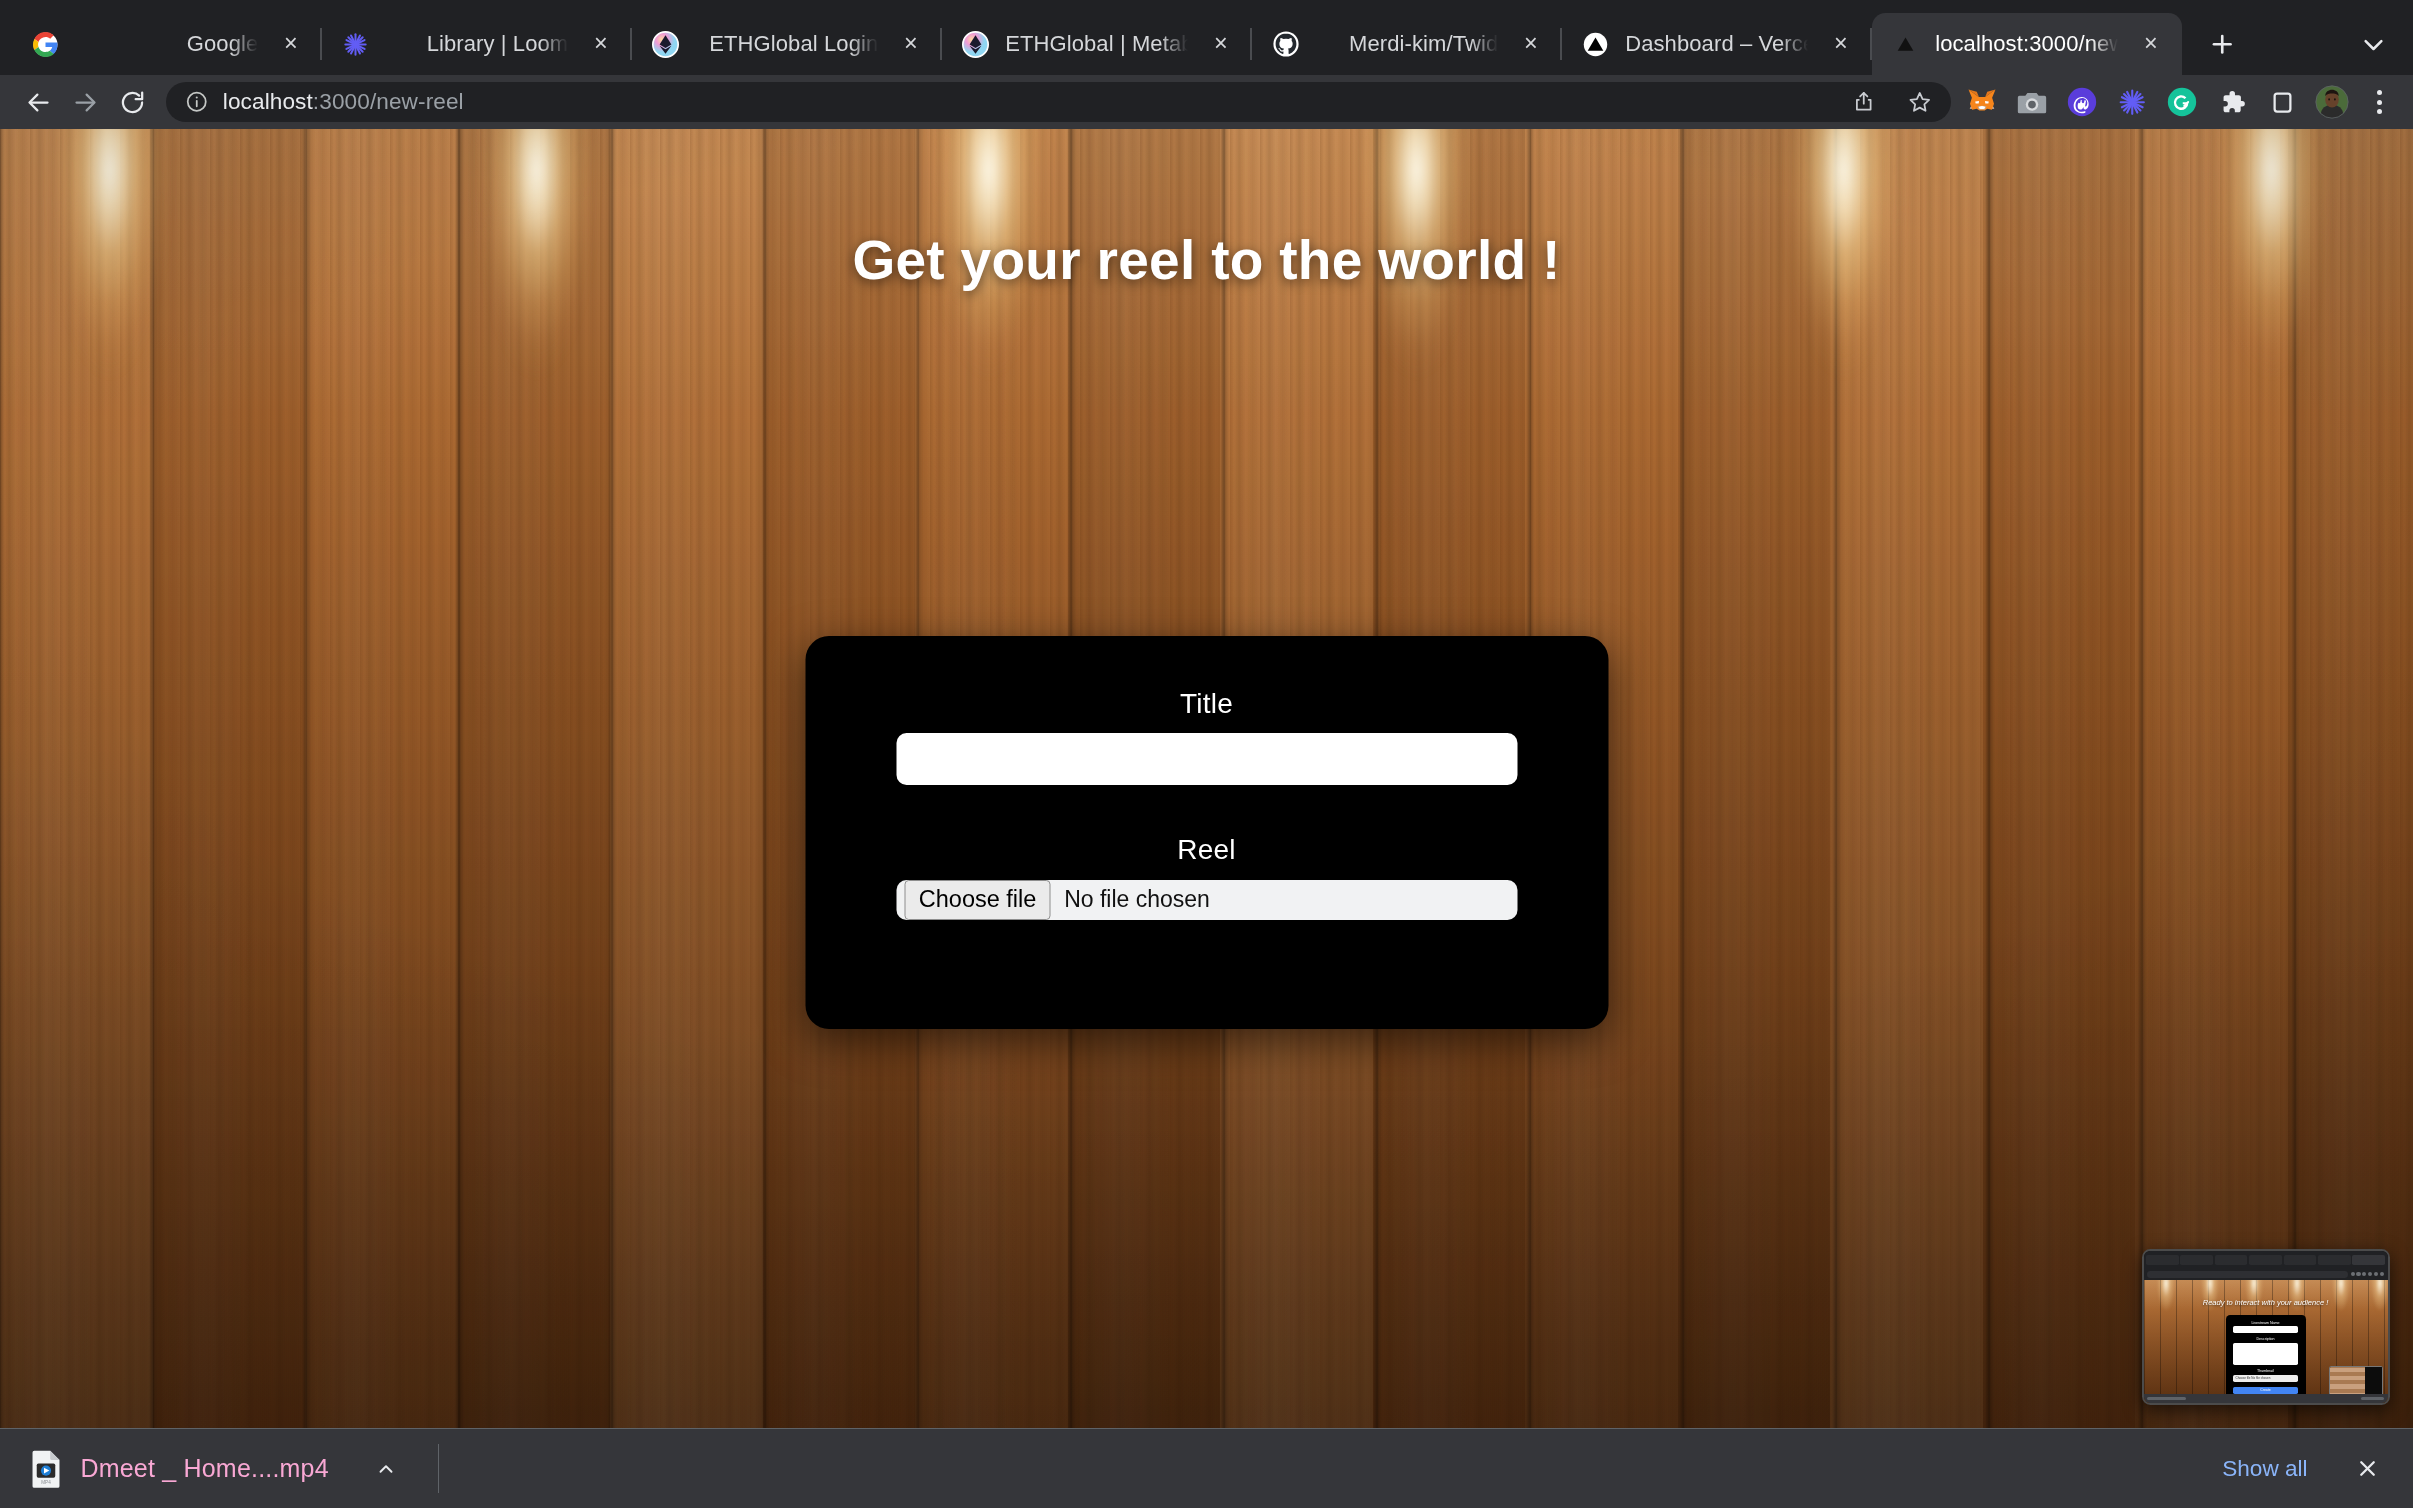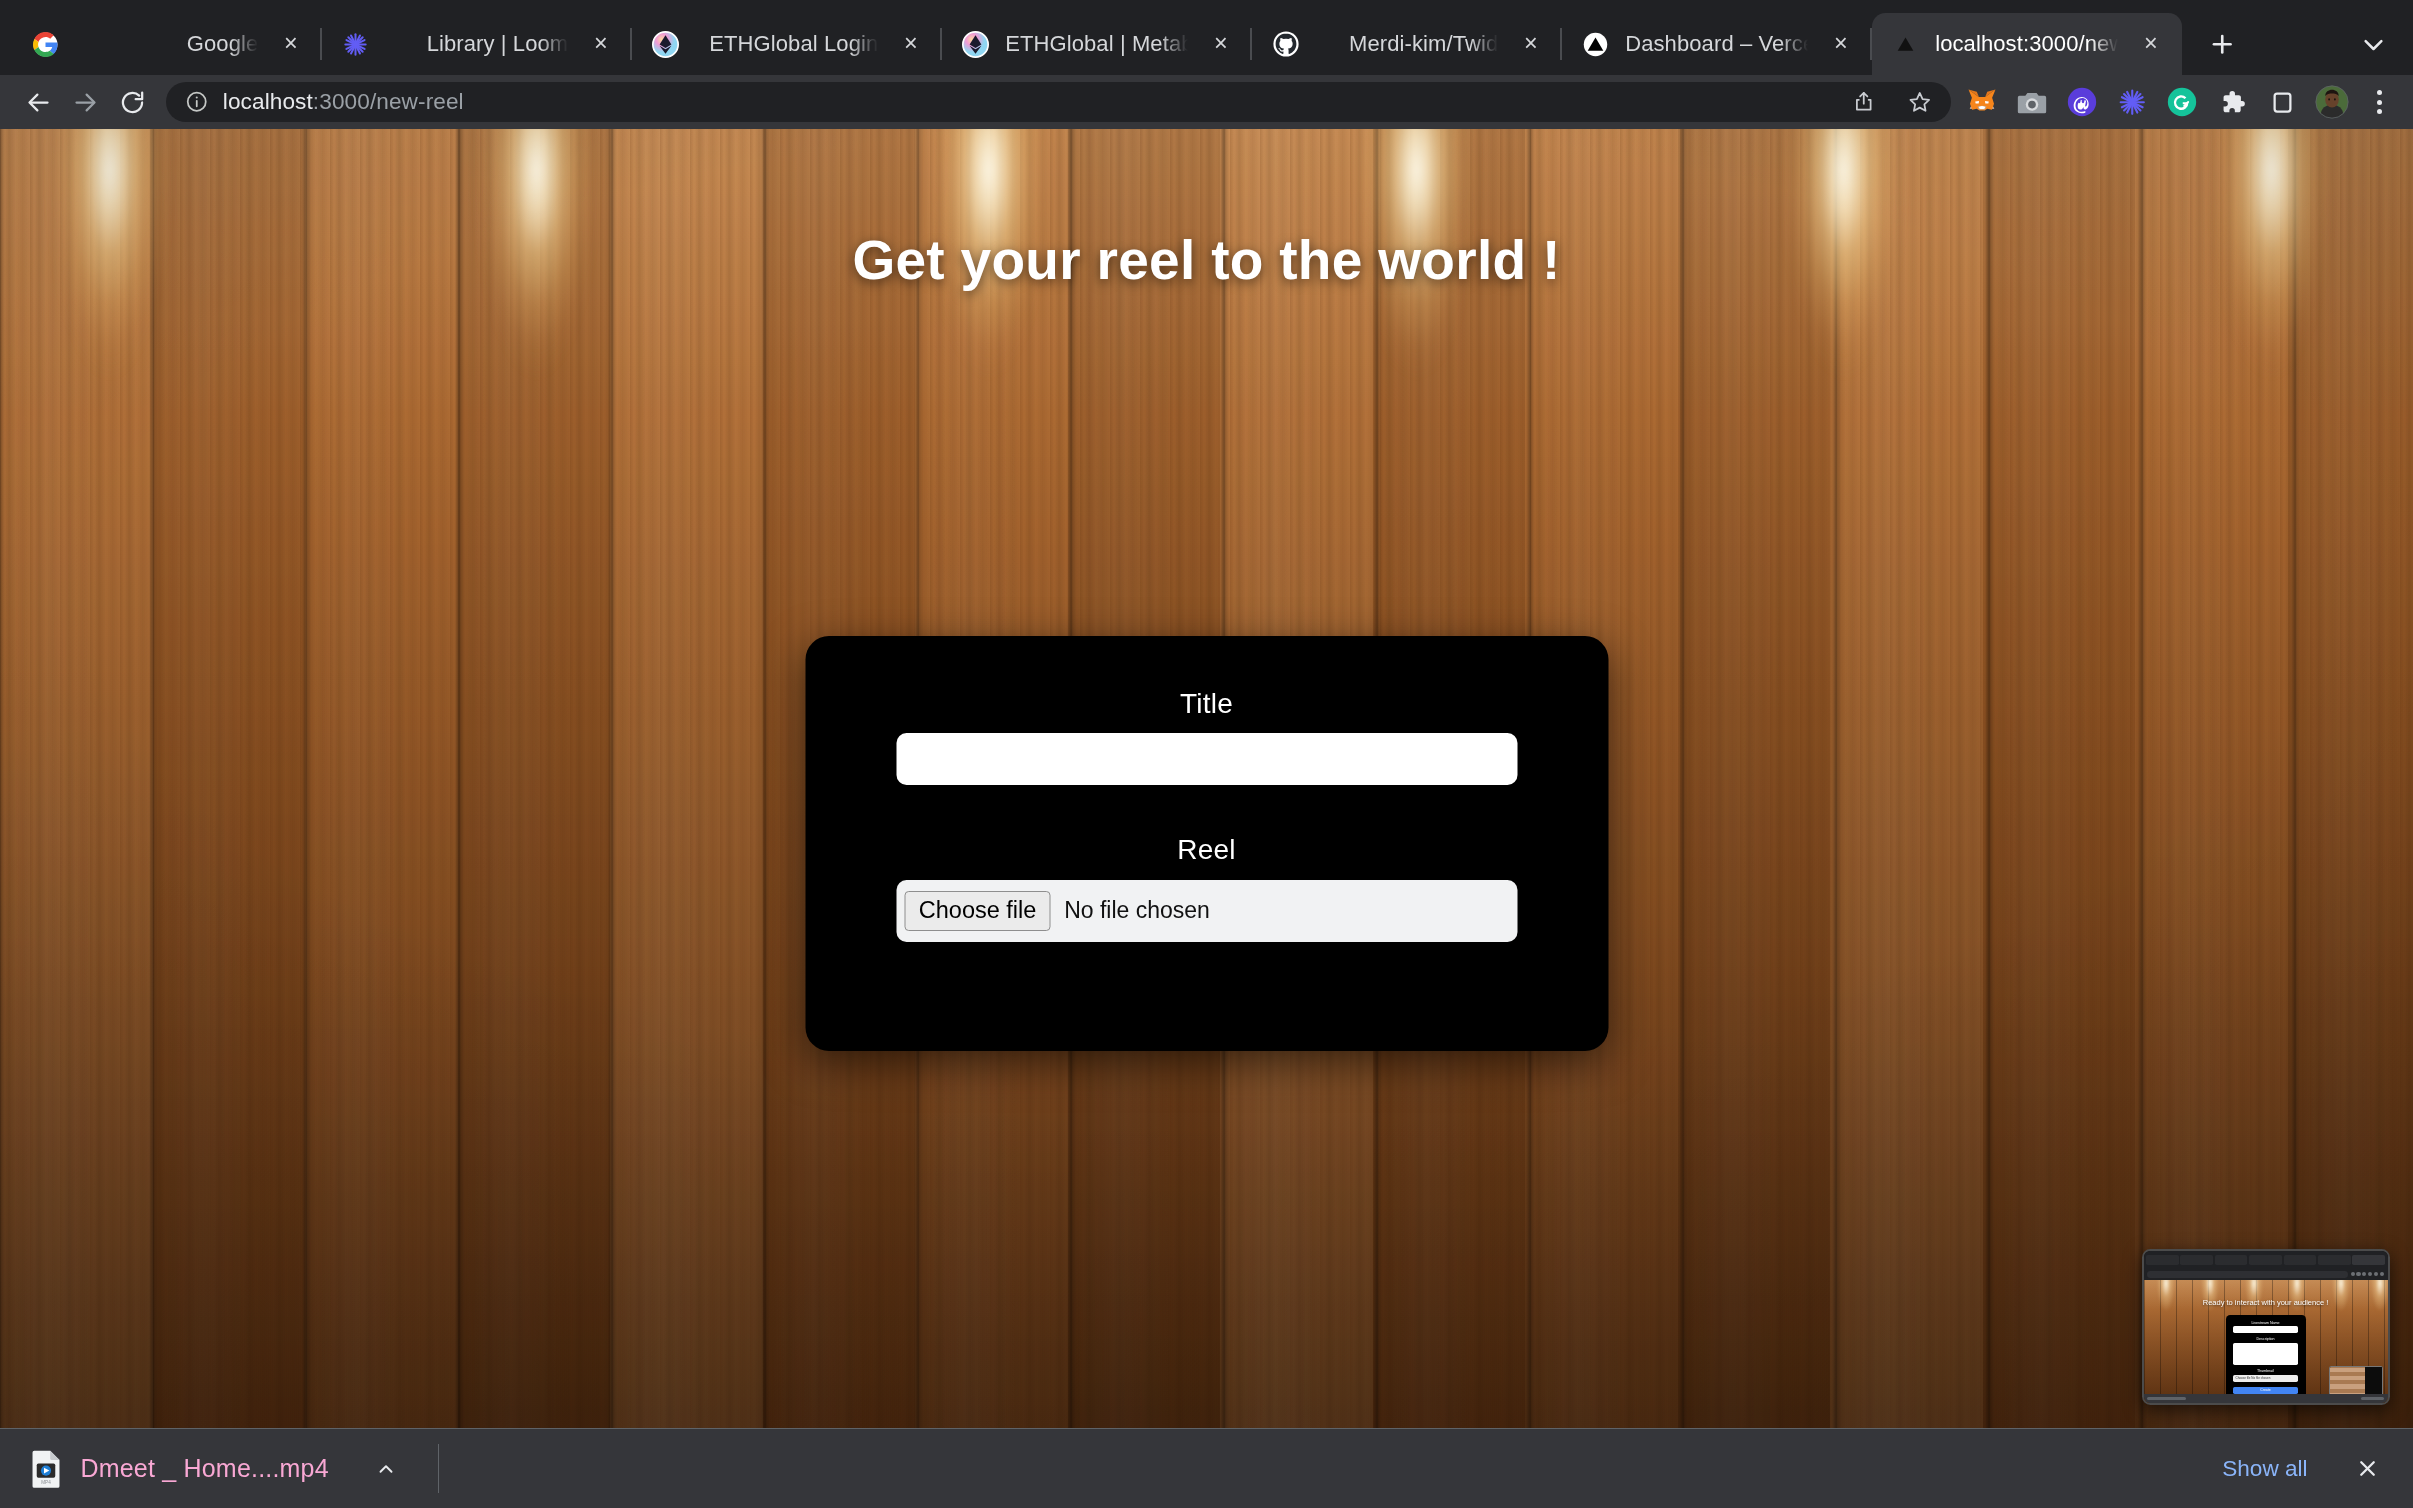--- a/index.html
+++ b/index.html
@@ -171,21 +171,21 @@
     margin-bottom: 13.4px; letter-spacing:0.2px;
   }
   .text-input {
     width: 100%; height: 52px;
     background: #fff; border: none; border-radius: 10px;
     font-size: 23.5px; padding: 0 15px; color:#111;
     font-family:"Liberation Sans", sans-serif; outline:none;
   }
   .gap-a { height: 49px; }
   .file-row {
-    width:100%; height: 62px; background:#f1f2f3; border-radius: 10px;
+    width:100%; height: 40px; background:#f1f2f3; border-radius: 10px;
     display:flex; align-items:center; padding: 0 0 0 8.4px; gap: 0;
   }
   .choose-btn {
     height: 40px; padding: 0 13.4px; background: #ebebeb;
     border: 1.3px solid #8e8e8e; border-radius: 4.2px;
     font-size: 23.5px; color:#000; display:flex; align-items:center;
     font-family:"Liberation Sans", sans-serif;
   }
   .file-status { font-size: 23px; color:#111; margin-left: 13.4px; }
   .gap-b { height: 55px; }
@@ -218,21 +218,21 @@
   .pip-body { position:relative; height: calc(100% - 29px); background:#9b5f2b; overflow:hidden; }
   .pip-wood { position:absolute; inset:0;
     background-image:
       repeating-linear-gradient(90deg, rgba(0,0,0,.3) 0 0.8px, rgba(0,0,0,0) 0.8px 16px),
       linear-gradient(180deg, rgba(255,225,180,.22) 0%, rgba(0,0,0,0) 24%, rgba(0,0,0,.28) 100%),
       linear-gradient(180deg,#b5733a,#7d4318);
   }
   .pip-beam { position:absolute; top:-5px; width:22px; height:59px;
     background: radial-gradient(ellipse 9.2px 28.5px at 50% 14%, rgba(255,250,230,.95), rgba(255,225,165,.35) 48%, rgba(255,210,130,0) 100%);
     filter: blur(1.2px);}
-  .pip-title { position:absolute; top:18.4px; left:0; right:0; text-align:center; color:#fff; font-size:7.5px; text-shadow:0 0.8px 2.5px rgba(0,0,0,.6);}
+  .pip-title { position:absolute; top:18.4px; left:0; right:0; text-align:center; color:#fff; font-size:7.5px; text-shadow:0 0.8px 2.5px rgba(0,0,0,.6);font-style:italic;}
   .pip-card { position:absolute; left:50%; transform:translateX(-50%); top:35px; width:80px; background:#000; border-radius:4.2px; padding:5.9px 7.5px;}
   .pip-lab { color:#fff; font-size:3.6px; text-align:center; margin-bottom:1.7px; }
   .pip-inp { background:#fff; border-radius:1.7px; height:6.7px; margin-bottom:4.2px;}
   .pip-inp.tall { height: 22px; }
   .pip-file { background:#eee; border-radius:1.7px; height:6.7px; color:#333; font-size:3px; display:flex; align-items:center; padding-left:2.5px; margin-bottom:5px;}
   .pip-btn { background:#4285f4; border-radius:1.7px; height:7.5px; color:#fff; font-size:3.5px; display:flex; align-items:center; justify-content:center;}
   .pip-inner { position:absolute; right:4.2px; bottom:5px; width:54px; height:32px; background:#1a1a1a; border:0.8px solid #777; border-radius:1.7px; overflow:hidden; display:flex;}
   .pip-inner .l { flex:1 1 auto; background: repeating-linear-gradient(0deg,#c9a07e 0 4.2px,#a97a52 4.2px 8.4px); }
   .pip-inner .r { width:17px; background:#0c0c0c; }
   .pip-footer { position:absolute; left:0; right:0; bottom:0; height:9.2px; background:#35363a; display:flex; align-items:center; justify-content:space-between; padding:0 3.4px;}

